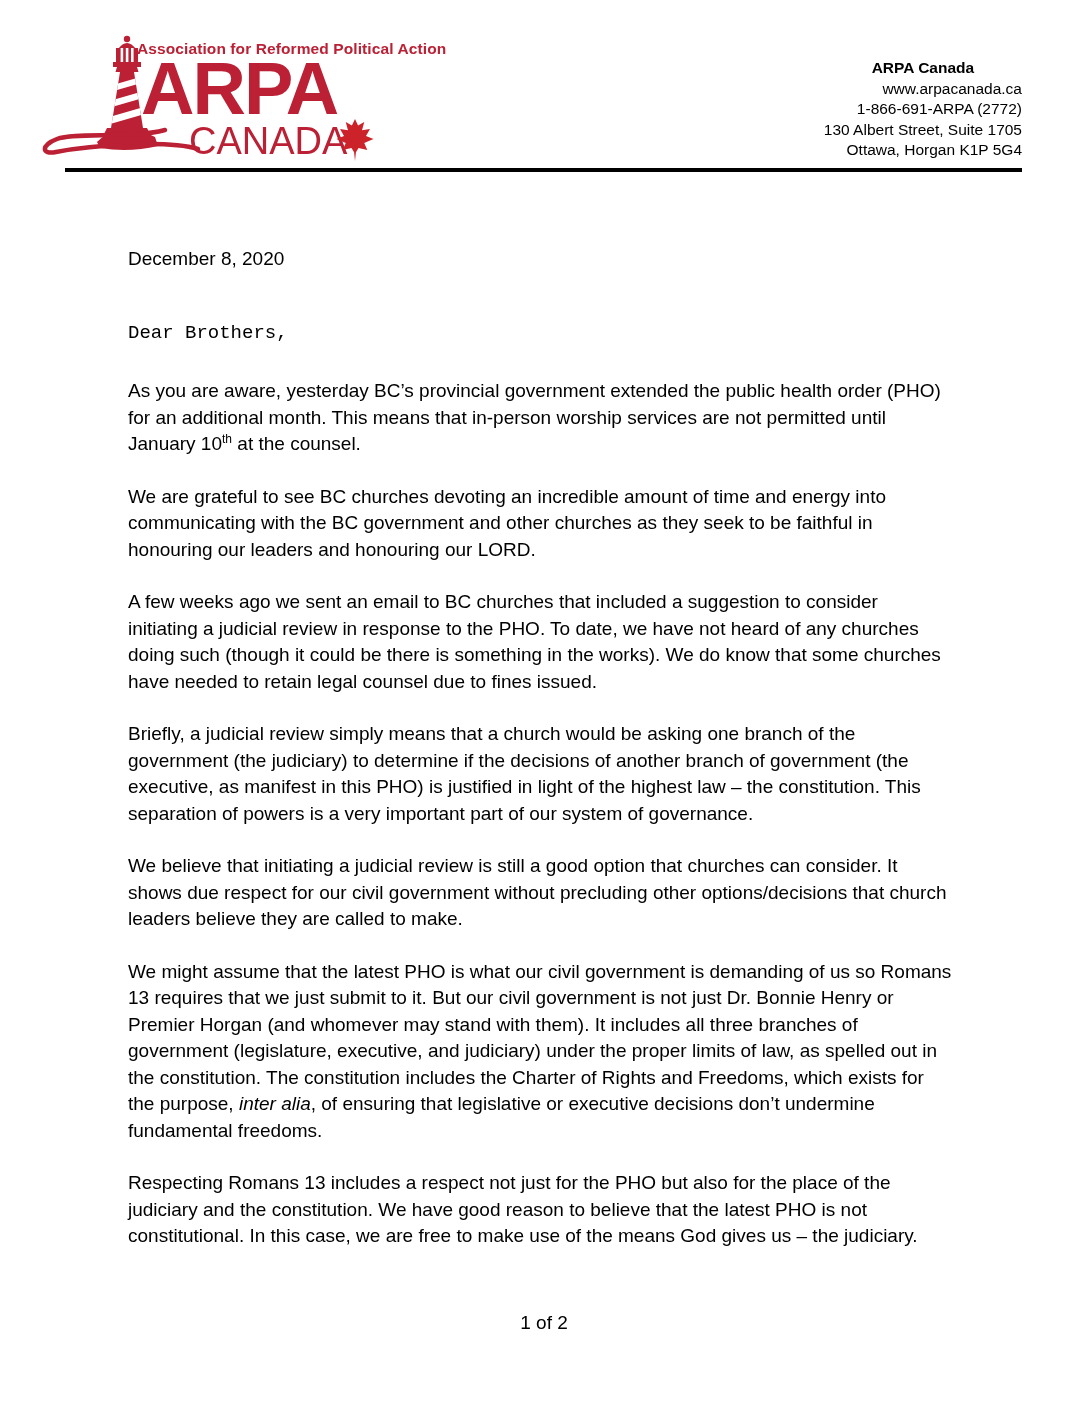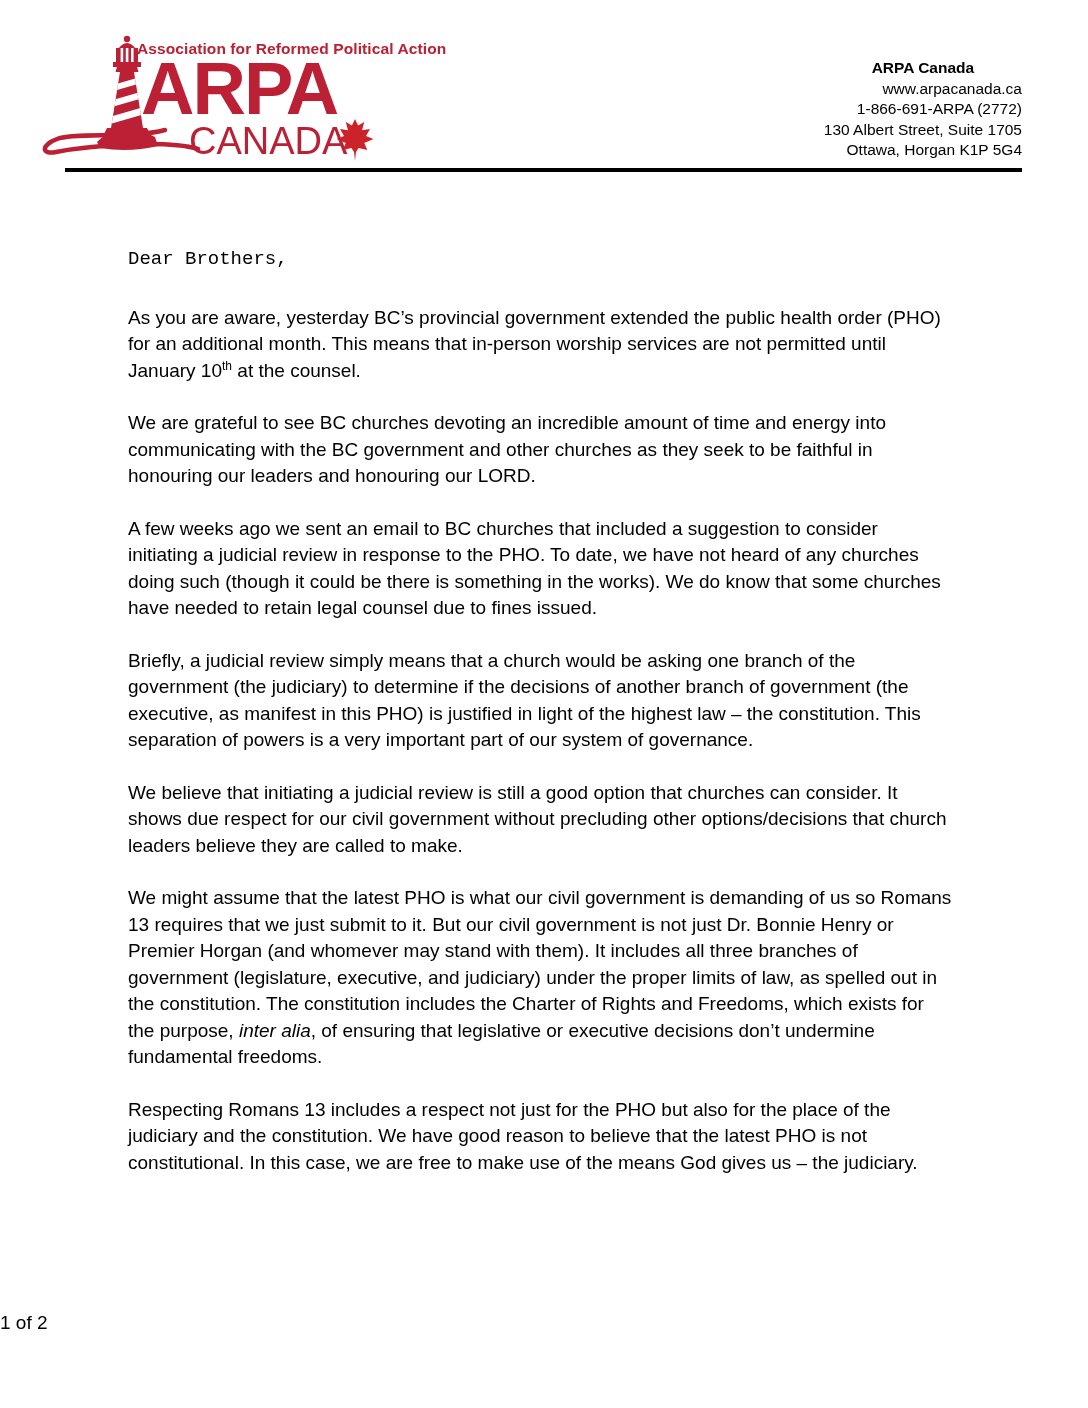--- a/index.html
+++ b/index.html
@@ -47,21 +47,21 @@
   }
   .letter-date { margin-bottom:47px; }
   .letter-salutation { margin-bottom:32px;font-family:Liberation Mono, monospace; }
   .para { margin:0 0 26px 0; }
   .para sup { font-size:12px; vertical-align:super; line-height:0; }
   .para em { font-style:italic; }
 
   
   .page-footer {
     position:absolute; left:0; top:1312px; width:100%;
-    font-size:19px; color:#000;
+    text-align:center; font-size:19px; color:#000;
   }
 
   :root { --red:#BB2034; }
 </style>
 </head>
 <body>
 
 <div class="page">
 
   <div class="logo">
@@ -106,20 +106,21 @@
     <div class="contact-line">ARPA Canada</div>
     <div class="contact-line">www.arpacanada.ca</div>
     <div class="contact-line">1-866-691-ARPA (2772)</div>
     <div class="contact-line">130 Albert Street, Suite 1705</div>
     <div class="contact-line">Ottawa, Horgan K1P 5G4</div>
   </div>
 
   <div class="header-rule"></div>
 
   <div class="letter">
+    <div class="letter-date">December 8, 2020</div>
     <div class="letter-salutation">Dear Brothers,</div>
     <div>
         <p class="para"><span>As you are aware, yesterday BC’s provincial government extended the public health order (PHO) for an additional month. This means that in-person worship services are not permitted until January 10</span><sup>th</sup><span> at the counsel.</span></p>
         <p class="para"><span>We are grateful to see BC churches devoting an incredible amount of time and energy into communicating with the BC government and other churches as they seek to be faithful in honouring our leaders and honouring our LORD.</span></p>
         <p class="para"><span>A few weeks ago we sent an email to BC churches that included a suggestion to consider initiating a judicial review in response to the PHO. To date, we have not heard of any churches doing such (though it could be there is something in the works). We do know that some churches have needed to retain legal counsel due to fines issued.</span></p>
         <p class="para"><span>Briefly, a judicial review simply means that a church would be asking one branch of the government (the judiciary) to determine if the decisions of another branch of government (the executive, as manifest in this PHO) is justified in light of the highest law – the constitution. This separation of powers is a very important part of our system of governance.</span></p>
         <p class="para"><span>We believe that initiating a judicial review is still a good option that churches can consider. It shows due respect for our civil government without precluding other options/decisions that church leaders believe they are called to make.</span></p>
         <p class="para"><span>We might assume that the latest PHO is what our civil government is demanding of us so Romans 13 requires that we just submit to it. But our civil government is not just Dr. Bonnie Henry or Premier Horgan (and whomever may stand with them). It includes all three branches of government (legislature, executive, and judiciary) under the proper limits of law, as spelled out in the constitution. The constitution includes the Charter of Rights and Freedoms, which exists for the purpose, </span><em>inter alia</em><span>, of ensuring that legislative or executive decisions don’t undermine fundamental freedoms.</span></p>
         <p class="para"><span>Respecting Romans 13 includes a respect not just for the PHO but also for the place of the judiciary and the constitution. We have good reason to believe that the latest PHO is not constitutional. In this case, we are free to make use of the means God gives us – the judiciary.</span></p>
       </div>

